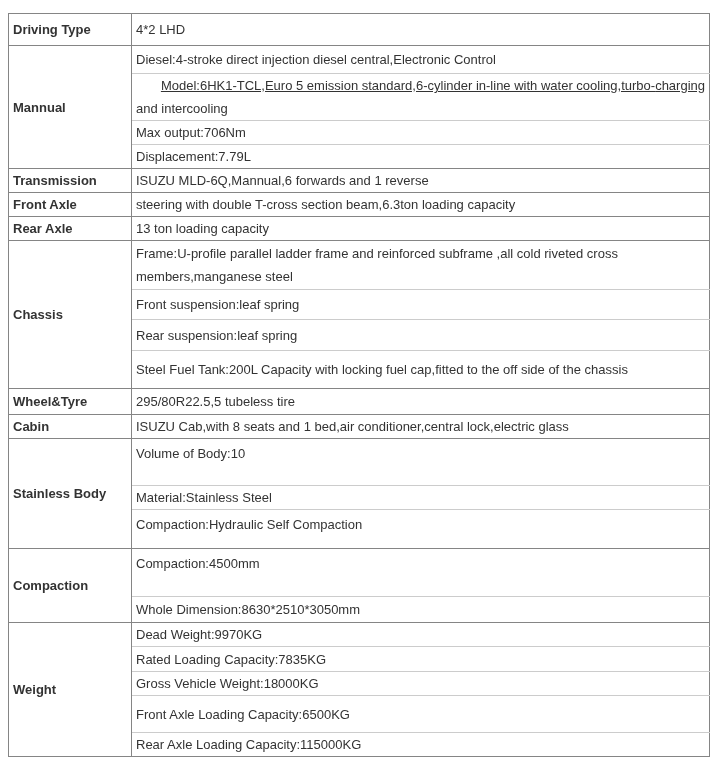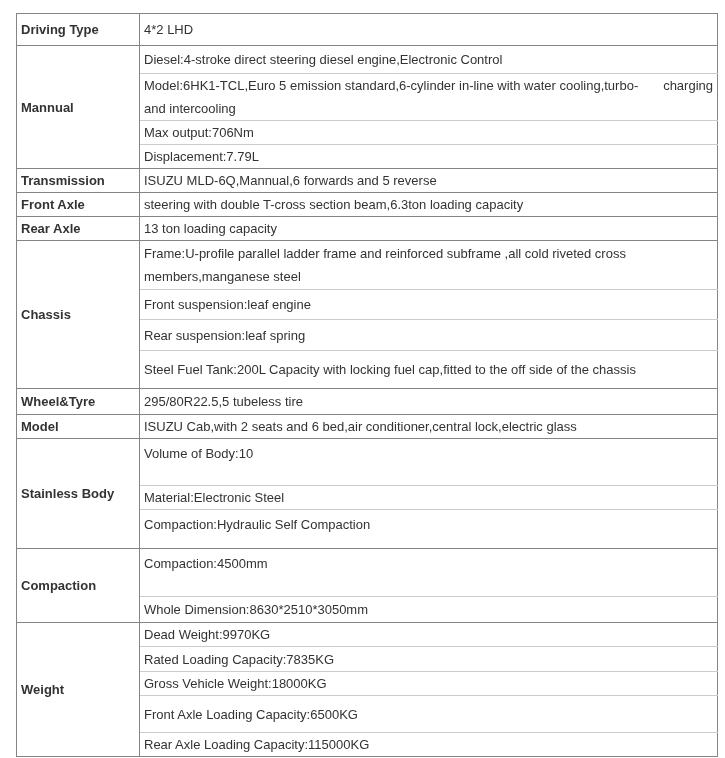--- a/index.html
+++ b/index.html
@@ -7,21 +7,21 @@
     width: 725px; height: 758px;
     background: #ffffff;
     font-family: "Liberation Sans", sans-serif;
     position: relative;
     overflow: hidden;
   }
   table.spec {
     border-collapse: collapse;
     table-layout: fixed;
     position: absolute;
-    left: 16px; top: 13px;
+    left: 8px; top: 13px;
     width: 702px;
     border: 1px solid #858585;
   }
   td {
     font-size: 13px;
     color: #333333;
     line-height: 23px;
     padding: 0 4px;
     vertical-align: middle;
     overflow: hidden;
@@ -30,106 +30,107 @@
     font-weight: bold;
     border-right: 1px solid #858585;
     vertical-align: middle;
   }
   tr.section > td { border-top: 1px solid #858585; }
   tr.sub > td { border-top: 1px solid #cccccc; }
   td.top { vertical-align: top; padding-top: 3px; margin-top: 19px; }
   td.prewrap { white-space: pre-line; margin-top: 40px; }
   .split-line {
     display: flex;
-    justify-content: space-between;
+    justify-content: flex-end;
     width: 100%;
+    text-decoration: underline;
   }
 </style>
 </head>
 <body>
 
 <div class="page">
   <table class="spec">
     <colgroup>
       <col style="width:123px">
       <col>
     </colgroup>
     <tbody>
 
       <tr class="section" style="height:32px">
         <td class="label">Driving Type</td>
         <td class="value">4*2 LHD</td>
       </tr>
 
       <tr class="section" style="height:28px">
         <td class="label" rowspan="4">Mannual</td>
-        <td class="value">Diesel:4-stroke direct steering diesel engine,Electronic Control</td>
+        <td class="value">Diesel:4-stroke direct injection diesel central,Electronic Control</td>
       </tr>
       <tr class="sub" style="height:47px">
         <td class="value">
           <div class="split-line">
             <span>Model:6HK1-TCL,Euro 5 emission standard,6-cylinder in-line with water cooling,turbo-</span>
             <span>charging</span>
           </div>
           <div>and intercooling</div>
         </td>
       </tr>
       <tr class="sub" style="height:24px">
         <td class="value">Max output:706Nm</td>
       </tr>
       <tr class="sub" style="height:24px">
         <td class="value">Displacement:7.79L</td>
       </tr>
 
       <tr class="section" style="height:24px">
         <td class="label">Transmission</td>
-        <td class="value">ISUZU MLD-6Q,Mannual,6 forwards and 5 reverse</td>
+        <td class="value">ISUZU MLD-6Q,Mannual,6 forwards and 1 reverse</td>
       </tr>
 
       <tr class="section" style="height:24px">
         <td class="label">Front Axle</td>
         <td class="value">steering with double T-cross section beam,6.3ton loading capacity</td>
       </tr>
 
       <tr class="section" style="height:24px">
         <td class="label">Rear Axle</td>
         <td class="value">13 ton loading capacity</td>
       </tr>
 
       <tr class="section" style="height:49px">
         <td class="label" rowspan="4">Chassis</td>
         <td class="value prewrap">Frame:U-profile parallel ladder frame and reinforced subframe ,all cold riveted cross
 members,manganese steel</td>
       </tr>
       <tr class="sub" style="height:30px">
-        <td class="value">Front suspension:leaf engine</td>
+        <td class="value">Front suspension:leaf spring</td>
       </tr>
       <tr class="sub" style="height:31px">
         <td class="value">Rear suspension:leaf spring</td>
       </tr>
       <tr class="sub" style="height:38px">
         <td class="value">Steel Fuel Tank:200L Capacity with locking fuel cap,fitted to the off side of the chassis</td>
       </tr>
 
       <tr class="section" style="height:26px">
         <td class="label">Wheel&amp;Tyre</td>
         <td class="value">295/80R22.5,5 tubeless tire</td>
       </tr>
 
       <tr class="section" style="height:24px">
-        <td class="label">Model</td>
-        <td class="value">ISUZU Cab,with 2 seats and 6 bed,air conditioner,central lock,electric glass</td>
+        <td class="label">Cabin</td>
+        <td class="value">ISUZU Cab,with 8 seats and 1 bed,air conditioner,central lock,electric glass</td>
       </tr>
 
       <tr class="section" style="height:47px">
         <td class="label" rowspan="3">Stainless Body</td>
         <td class="value top">Volume of Body:10</td>
       </tr>
       <tr class="sub" style="height:24px">
-        <td class="value">Material:Electronic Steel</td>
+        <td class="value">Material:Stainless Steel</td>
       </tr>
       <tr class="sub" style="height:39px">
         <td class="value top">Compaction:Hydraulic Self Compaction</td>
       </tr>
 
       <tr class="section" style="height:48px">
         <td class="label" rowspan="2">Compaction</td>
         <td class="value top">Compaction:4500mm</td>
       </tr>
       <tr class="sub" style="height:26px">

